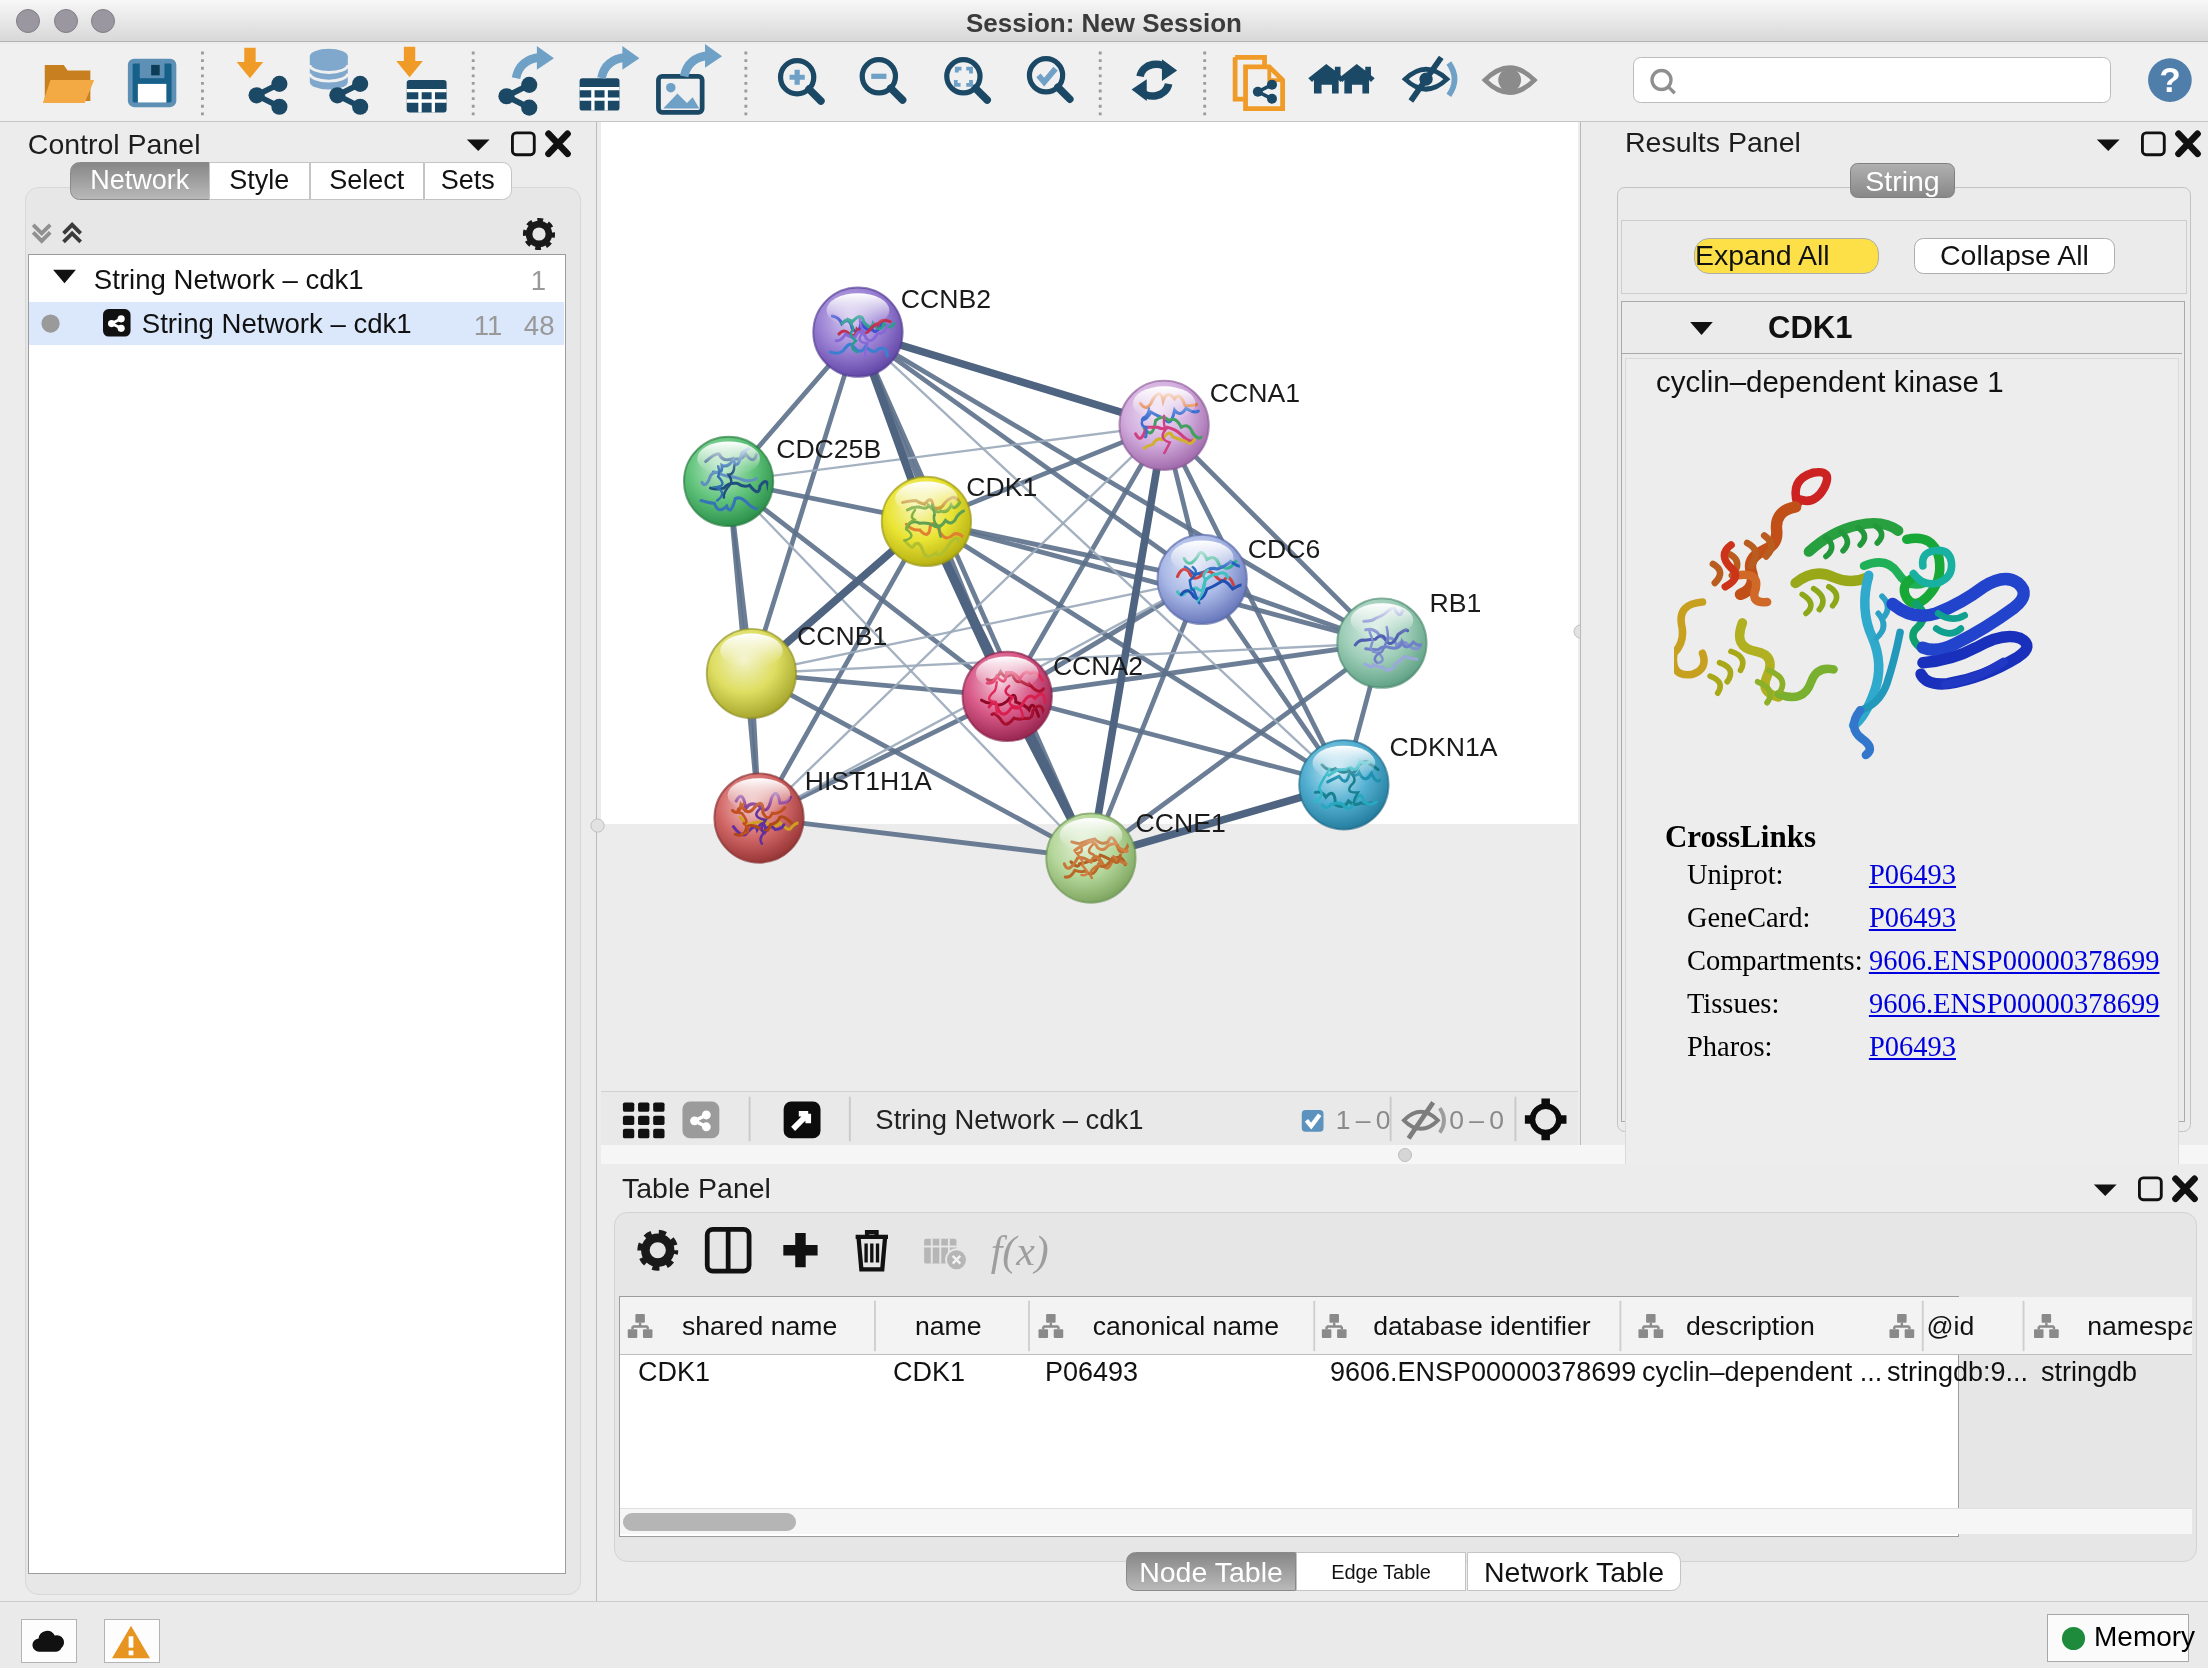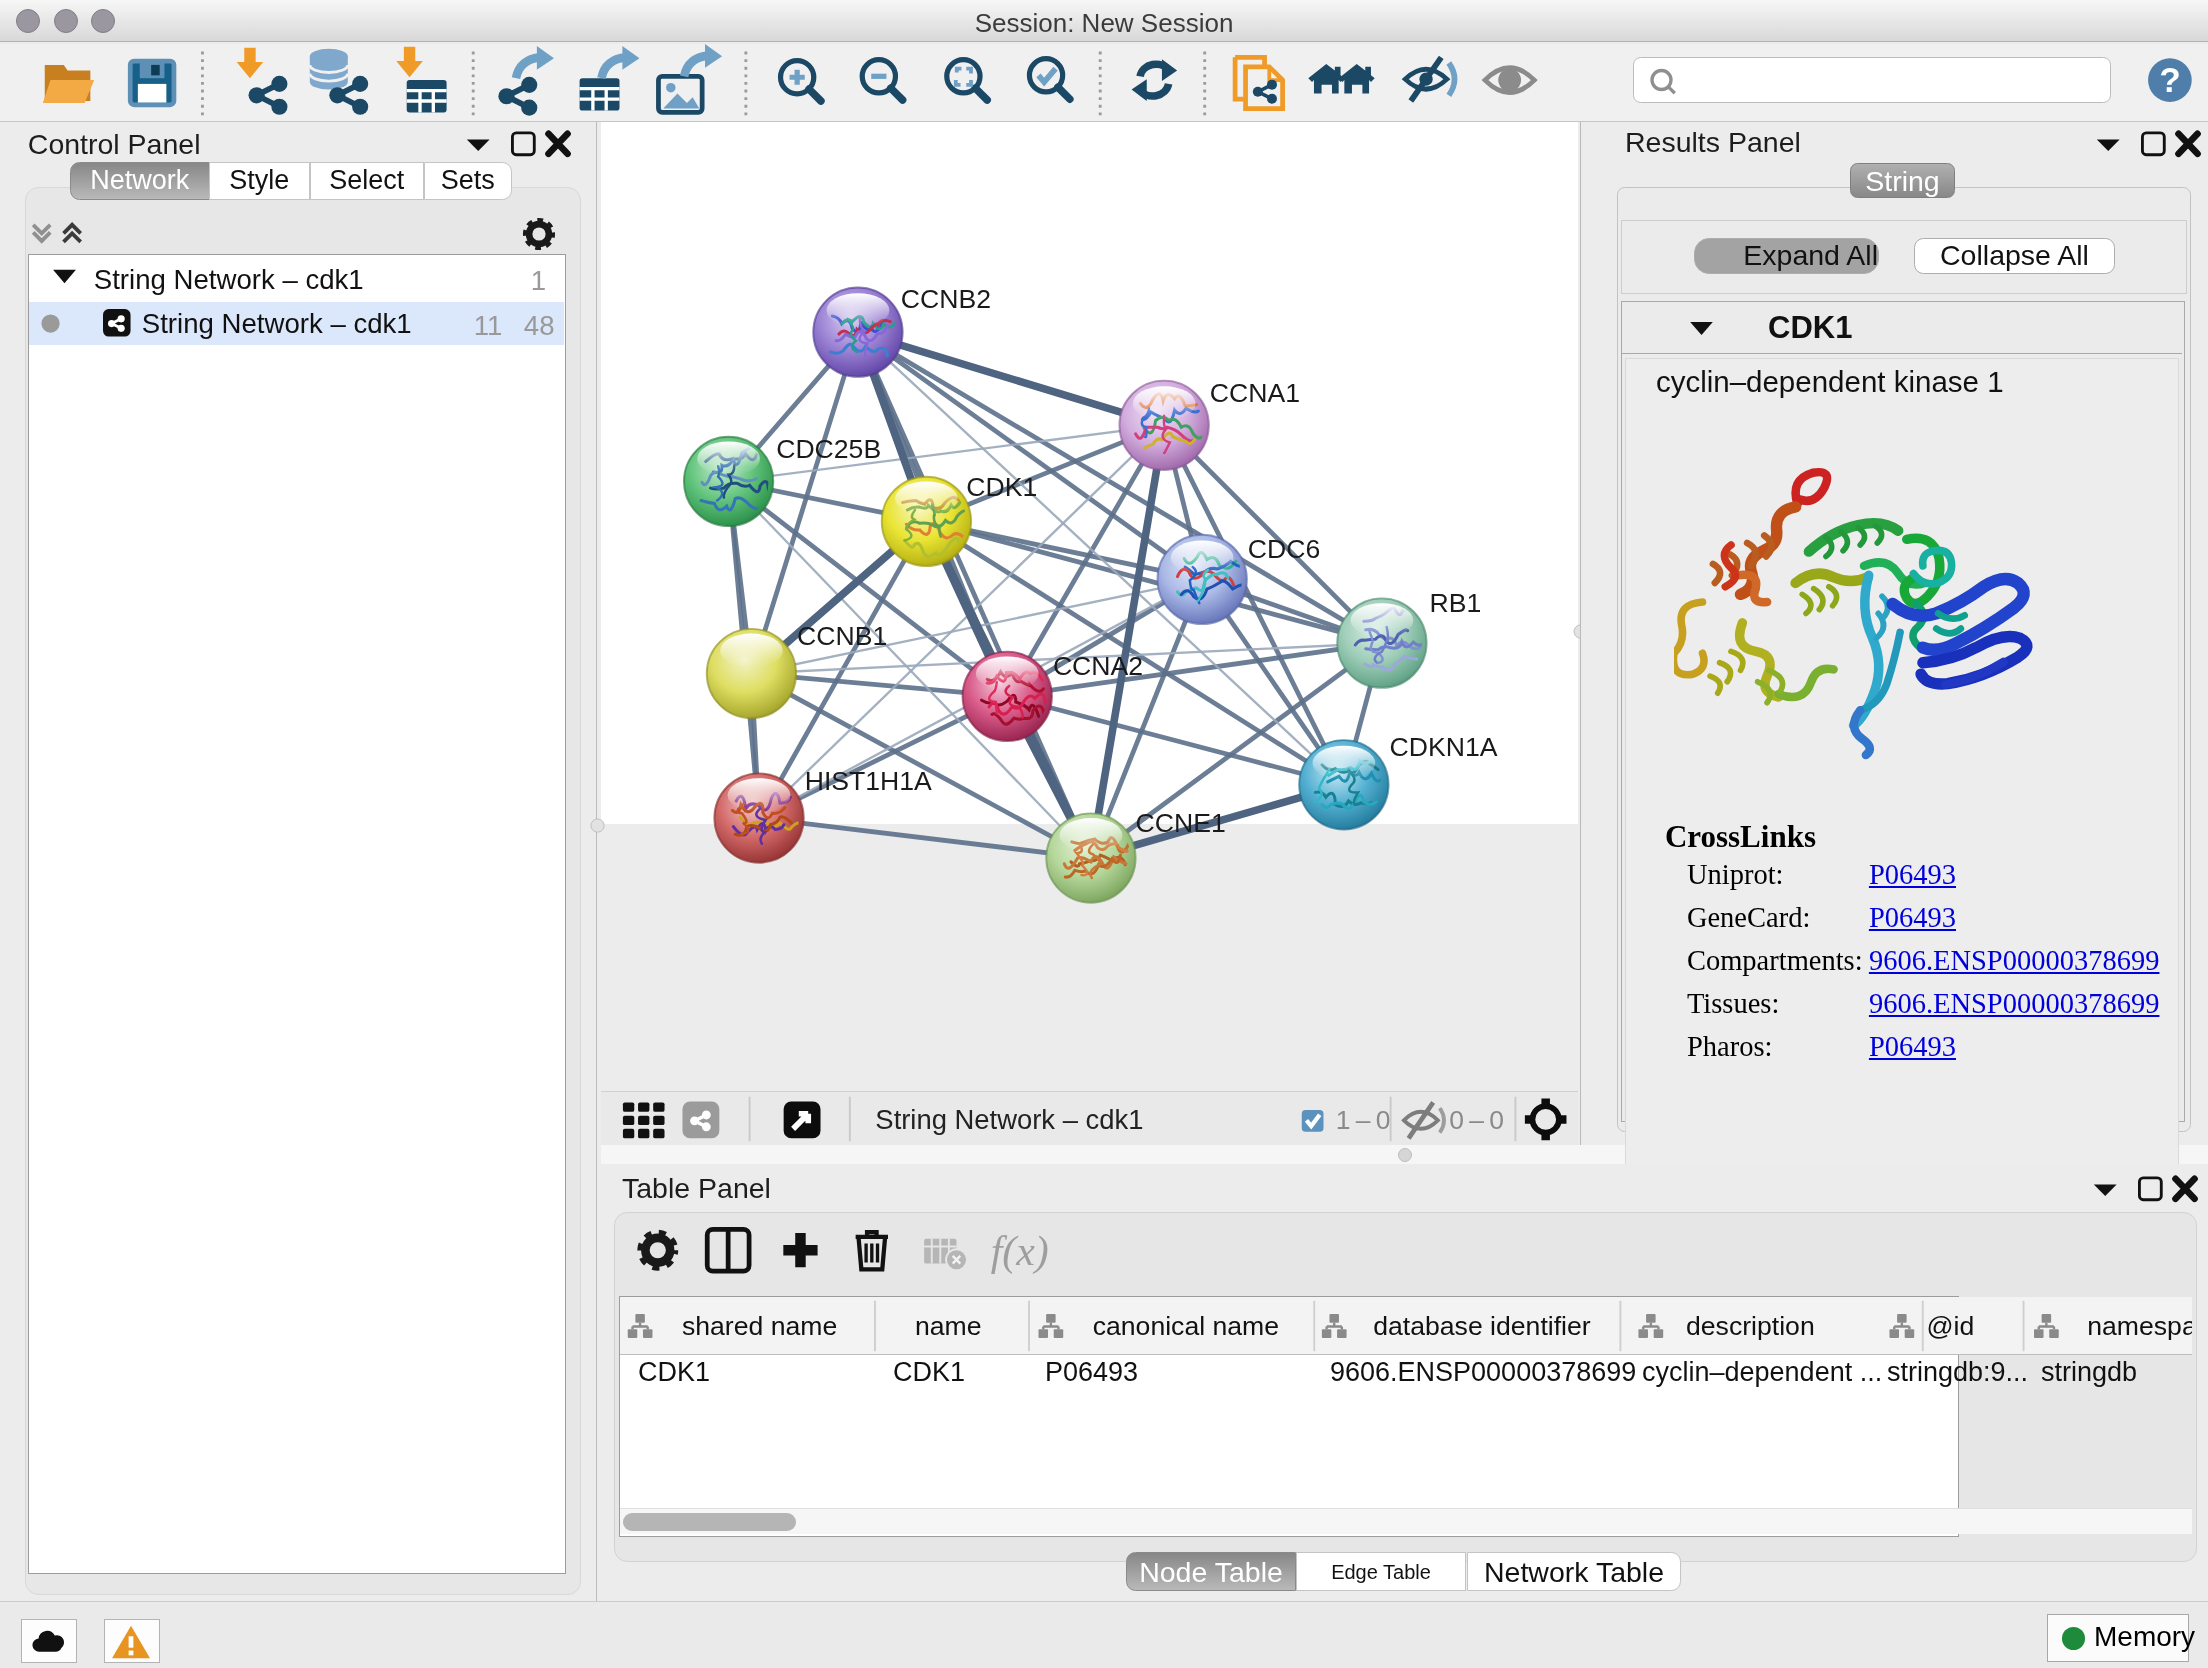--- a/index.html
+++ b/index.html
@@ -1,21 +1,21 @@
 <!DOCTYPE html>
 <html style="font-size:15px"><head>
 <meta charset="utf-8">
 <style>
 * { margin:0; padding:0; box-sizing:border-box; }
 html,body { width:2208px; height:1668px; overflow:hidden; }
 body { font-family:"Liberation Sans", sans-serif; background:#ececec; position:relative; }
 .abs { position:absolute; }
 #titlebar { left:0; top:0; width:2208px; height:42px; background:linear-gradient(#f7f7f7,#d8d8d8); border-bottom:1.9px solid #b2b2b2; }
 .light { width:24px; height:24px; border-radius:50%; background:#9b97a0; border:1px solid #827e86; top:8.6px; }
-#title { width:2208px; text-align:center; top:7.6px; font-size:26px; font-weight:normal; color:#3b3b3b; }
+#title { width:2208px; text-align:center; top:7.6px; font-size:26px; font-weight:bold; color:#3b3b3b; }
 #toolbar { left:0; top:44px; width:2208px; height:78px; background:#f0f0f0; border-bottom:1.9px solid #c5c5c5; }
 #searchbox { left:1633px; top:13.3px; width:478px; height:46px; background:#fff; border:1.9px solid #bcbcbc; border-radius:7.6px; }
 
 #control { left:3.8px; top:122px; width:593px; height:1479px; background:#ececec; border-right:1.9px solid #bbbbbb; }
 .ptitle { font-size:28.5px; color:#1d1d1d; }
 .tab { position:absolute; top:40px; z-index:3; height:38px; font-size:27px; text-align:center; line-height:35px; background:#fff; border:1px solid #c4c4c4; color:#111; }
 .tabsel { background:linear-gradient(#878787,#b9b9b9); color:#fff; border-color:#8a8a8a; }
 #cpanel-inner { left:21px; top:65px; width:556px; height:1408px; background:#e7e7e7; border:1px solid #d8d8d8; border-radius:13.3px; }
 #netbox { left:24px; top:132px; width:538px; height:1320px; background:#fff; border:1.9px solid #9c9c9c; }
 .trow { position:absolute; left:0; width:535px; height:43px; font-size:27.6px; color:#111; }
@@ -570,21 +570,21 @@
 <div id="results" class="abs">
   <div class="abs ptitle" style="left:44px;top:3.8px">Results Panel</div>
   <svg class="abs" style="left:510px;top:7.6px" width="119" height="28.5" viewBox="0 0 125 30">
     <path d="M 6,10 L 30,10 L 18,22 Z" fill="#111"></path>
     <rect x="54" y="3" width="23" height="23" rx="4" fill="none" stroke="#111" stroke-width="3"></rect>
     <path d="M 92,4 L 112,25 M 112,4 L 92,25" stroke="#111" stroke-width="7" stroke-linecap="round"></path>
   </svg>
   <div class="abs" style="left:36px;top:65px;width:574px;height:945px;background:#ebebeb;border:1.9px solid #c2c2c2;border-radius:7.6px"></div>
   <div class="abs" style="left:269px;top:41px;width:105px;height:35px;background:linear-gradient(#b0b0b0,#888888);border:1px solid #7f7f7f;border-radius:7.6px;color:#fff;font-size:28.5px;text-align:center;line-height:34px">String</div>
   <div class="abs" style="left:40px;top:98px;width:566px;height:74px;border:1px solid #cdcdcd"></div>
-  <div class="abs" style="left:113px;top:116px;width:185px;height:36px;background:#a3a3a3;border:1.9px solid #adadad;border-radius:15px;font-size:28.5px;color:#111;text-align:right;line-height:32px">Expand All</div>
+  <div class="abs" style="left:113px;top:116px;width:185px;height:36px;background:#fde047;border:1.9px solid #adadad;border-radius:15px;font-size:28.5px;color:#111;text-align:left;line-height:32px">Expand All</div>
   <div class="abs" style="left:333px;top:116px;width:201px;height:36px;background:#fff;border:1.9px solid #adadad;border-radius:9.5px;font-size:28.5px;color:#111;text-align:center;line-height:32px">Collapse All</div>
   <div class="abs" style="left:40px;top:179px;width:564px;height:821px;border:1.9px solid #a9a9a9">
     <div class="abs" style="left:0;top:0;width:560px;height:52px;border-bottom:1.9px solid #a9a9a9">
       <svg class="abs" style="left:67px;top:18px" width="25" height="17" viewBox="0 0 26 18">
           <path d="M 1,2 L 25,2 L 13,16 Z" fill="#111"></path>
         </svg>
       <div class="abs" style="left:146px;top:7.6px;font-size:31px;font-weight:bold;color:#111">CDK1</div>
     </div>
     <div class="abs" style="left:2.9px;top:56px;width:554px;height:924px;border:1.9px solid #d9d9d9;background:#ededed">
       <div class="abs" style="left:30px;top:5.7px;font-size:29.5px;color:#111">cyclin–dependent kinase 1</div>

